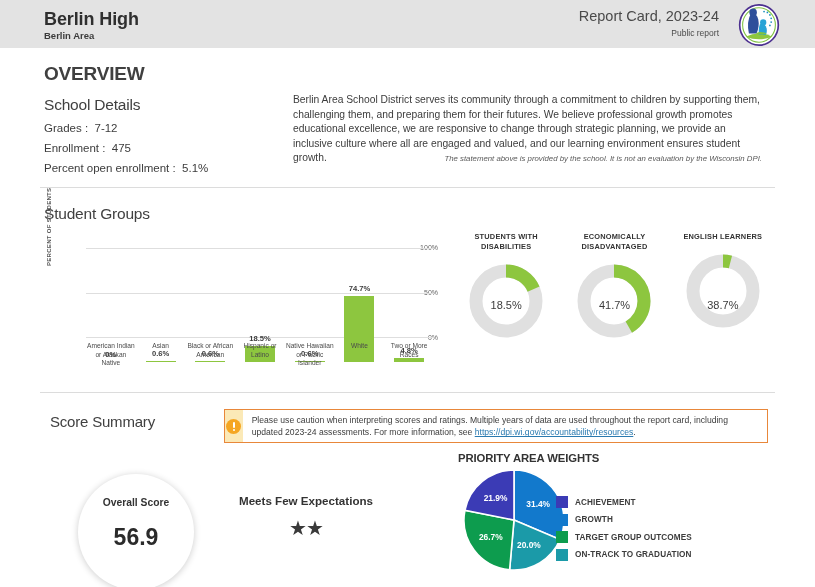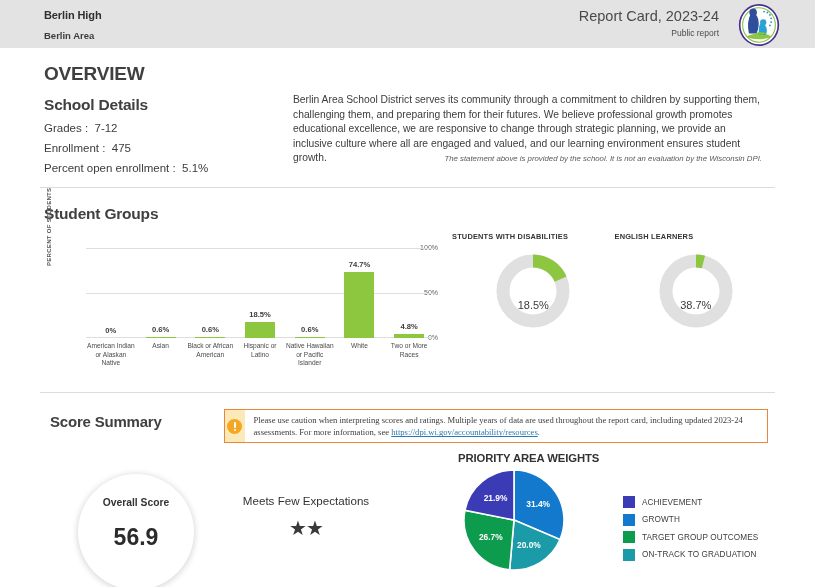--- a/index.html
+++ b/index.html
@@ -12,21 +12,21 @@
   }
   .page{position:relative;width:815px;height:587px;}
 
   
   .header{
     position:absolute;left:0;top:0;width:815px;height:48px;
     background:#e3e3e3;
   }
   .hdr-school{
     position:absolute;left:44px;top:9px;
-    font-size:11px;font-weight:bold;color:#2f2f2f;letter-spacing:-0.1px;
+    font-size:18px;font-weight:bold;color:#2f2f2f;letter-spacing:-0.1px;
   }
   .hdr-district{
     position:absolute;left:44px;top:30px;
     font-size:9.5px;font-weight:bold;color:#3c3c3c;
   }
   .hdr-rc{
     position:absolute;right:96px;top:8px;
     font-size:14.5px;color:#4a4a4a;text-align:right;white-space:nowrap;
   }
   .hdr-public{
@@ -40,21 +40,21 @@
   
   .divider{
     position:absolute;left:40px;width:735px;height:1px;background:#dcdcdc;
   }
   h1.overview{
     position:absolute;left:44px;top:63px;margin:0;
     font-size:19px;font-weight:bold;color:#404040;letter-spacing:-0.2px;
   }
   h2.sec{
     position:absolute;margin:0;
-    font-size:15.5px;font-weight:bold;color:#404040;letter-spacing:-0.2px;
+    font-size:15.5px;font-weight:normal;color:#404040;letter-spacing:-0.2px;
   }
 
   
   .details-list{position:absolute;left:44px;top:122px;}
   .details-list div{font-size:11.5px;color:#3c3c3c;margin-bottom:8px;}
   .mission{
     position:absolute;left:293px;top:93px;width:470px;
     font-size:10.3px;line-height:14.6px;color:#3c3c3c;
   }
   .mission-note{
@@ -70,53 +70,53 @@
     transform:rotate(-90deg);transform-origin:left top;white-space:nowrap;
   }
   .ytick{
     position:absolute;right:0;font-size:7px;color:#666;text-align:right;width:30px;
   }
   .plot{
     position:absolute;left:38px;top:8px;width:348px;height:90px;
   }
   .gridline{position:absolute;left:0;width:348px;height:1px;background:#dedede;}
   .bars{position:absolute;left:0;top:0;width:348px;height:90px;display:flex;}
-  .bar-col{flex:1;position:relative;height:90px;}
+  .bar-col{flex:1;position:relative;height:114px;}
   .bar{
     position:absolute;bottom:0;left:50%;transform:translateX(-50%);
     width:30px;background:#8dc63f;
   }
   .bar-val{
     position:absolute;left:50%;transform:translateX(-50%);
     font-size:7.6px;font-weight:bold;color:#3c3c3c;white-space:nowrap;
   }
   .xlabels{
     position:absolute;left:38px;top:102px;width:348px;display:flex;
   }
   .xlabel{
     flex:1;text-align:center;font-size:6.6px;color:#4a4a4a;line-height:8.6px;
   }
 
   
   .donuts{position:absolute;left:452px;top:232px;width:325px;height:140px;display:flex;}
   .donut-cell{flex:1;position:relative;}
   .donut-title{
-    text-align:left;font-size:7.4px;font-weight:bold;color:#333;
+    text-align:center;font-size:7.4px;font-weight:bold;color:#333;
     letter-spacing:0.2px;line-height:10px;
   }
   .donut-svg{display:block;margin:10px auto 0 auto;}
   .donut-val{
     position:absolute;left:0;right:0;top:67px;text-align:center;
     font-size:11px;color:#3c3c3c;
   }
 
   
   .alert{
     position:absolute;left:224px;top:409px;width:544px;height:34px;
-    border:1px solid #e8873a;background:#ffffff;box-sizing:border-box;display:flex;font-family:Liberation Serif, serif;
+    border:1px solid #e8873a;background:#ffffff;box-sizing:border-box;display:flex;
   }
   .alert-icon-band{
     width:30px;background:#fbe9b7;display:flex;align-items:center;justify-content:center;
   }
   .alert-icon{
     width:15px;height:15px;border-radius:50%;background:#f5a623;
     position:relative;
   }
   .alert-icon:before{
     content:"";position:absolute;left:6.3px;top:3px;width:2.4px;height:6px;
@@ -139,38 +139,38 @@
   .score-label{
     position:absolute;left:0;right:0;top:23px;text-align:center;
     font-size:10.3px;font-weight:bold;color:#333;
   }
   .score-value{
     position:absolute;left:0;right:0;top:50px;text-align:center;
     font-size:23px;font-weight:bold;color:#2b2b2b;
   }
   .rating-label{
     position:absolute;left:213px;top:494px;width:186px;text-align:center;
-    font-size:11.6px;font-weight:normal;color:#333;
+    font-size:11.6px;font-weight:bold;color:#333;
   }
   .stars{
     position:absolute;left:213px;top:516px;width:186px;text-align:center;
     font-size:20px;color:#3a3a3a;letter-spacing:-1px;
   }
 
   
   .pie-title{
     position:absolute;left:458px;top:452px;
     font-size:11.3px;font-weight:bold;color:#333;letter-spacing:-0.1px;
   }
   .pie-svg{position:absolute;left:462px;top:468px;}
   .pie-pct{
     font-size:8.4px;font-weight:bold;fill:#ffffff;
     font-family:"Liberation Sans", sans-serif;
   }
-  .pie-legend{position:absolute;left:623px;top:496px;}
+  .pie-legend{position:absolute;left:556px;top:496px;font-weight:bold;}
   .legend-row{display:flex;align-items:center;margin-bottom:5.6px;}
   .legend-sw{width:12px;height:12px;margin-right:7px;}
   .legend-txt{font-size:8.2px;color:#3c3c3c;letter-spacing:0.1px;white-space:nowrap;}
 </style>
 </head>
 <body>
 
 <div class="page">
 
   <div class="header">
@@ -279,20 +279,28 @@
   <div class="donuts" id="donuts">
       <div class="donut-cell">
         <div class="donut-title">STUDENTS WITH DISABILITIES</div>
         <svg class="donut-svg" width="78" height="78" viewBox="0 0 78 78">
           <circle cx="39" cy="39" r="30" fill="none" stroke="#e0e0e0" stroke-width="13"></circle>
           <circle cx="39" cy="39" r="30" fill="none" stroke="#8dc63f" stroke-width="13" stroke-dasharray="34.8716784548467 188.49555921538757" transform="rotate(-90 39 39)"></circle>
         </svg>
         <div class="donut-val">18.5%</div>
       </div>
       <div class="donut-cell">
+        <div class="donut-title">ECONOMICALLY DISADVANTAGED</div>
+        <svg class="donut-svg" width="78" height="78" viewBox="0 0 78 78">
+          <circle cx="39" cy="39" r="30" fill="none" stroke="#e0e0e0" stroke-width="13"></circle>
+          <circle cx="39" cy="39" r="30" fill="none" stroke="#8dc63f" stroke-width="13" stroke-dasharray="78.60264819281662 188.49555921538757" transform="rotate(-90 39 39)"></circle>
+        </svg>
+        <div class="donut-val">41.7%</div>
+      </div>
+      <div class="donut-cell">
         <div class="donut-title">ENGLISH LEARNERS</div>
         <svg class="donut-svg" width="78" height="78" viewBox="0 0 78 78">
           <circle cx="39" cy="39" r="30" fill="none" stroke="#e0e0e0" stroke-width="13"></circle>
           <circle cx="39" cy="39" r="30" fill="none" stroke="#8dc63f" stroke-width="13" stroke-dasharray="7.539822368615503 188.49555921538757" transform="rotate(-90 39 39)"></circle>
         </svg>
         <div class="donut-val">38.7%</div>
       </div>
     </div>
 
   <div class="divider" style="top:392px;"></div>

